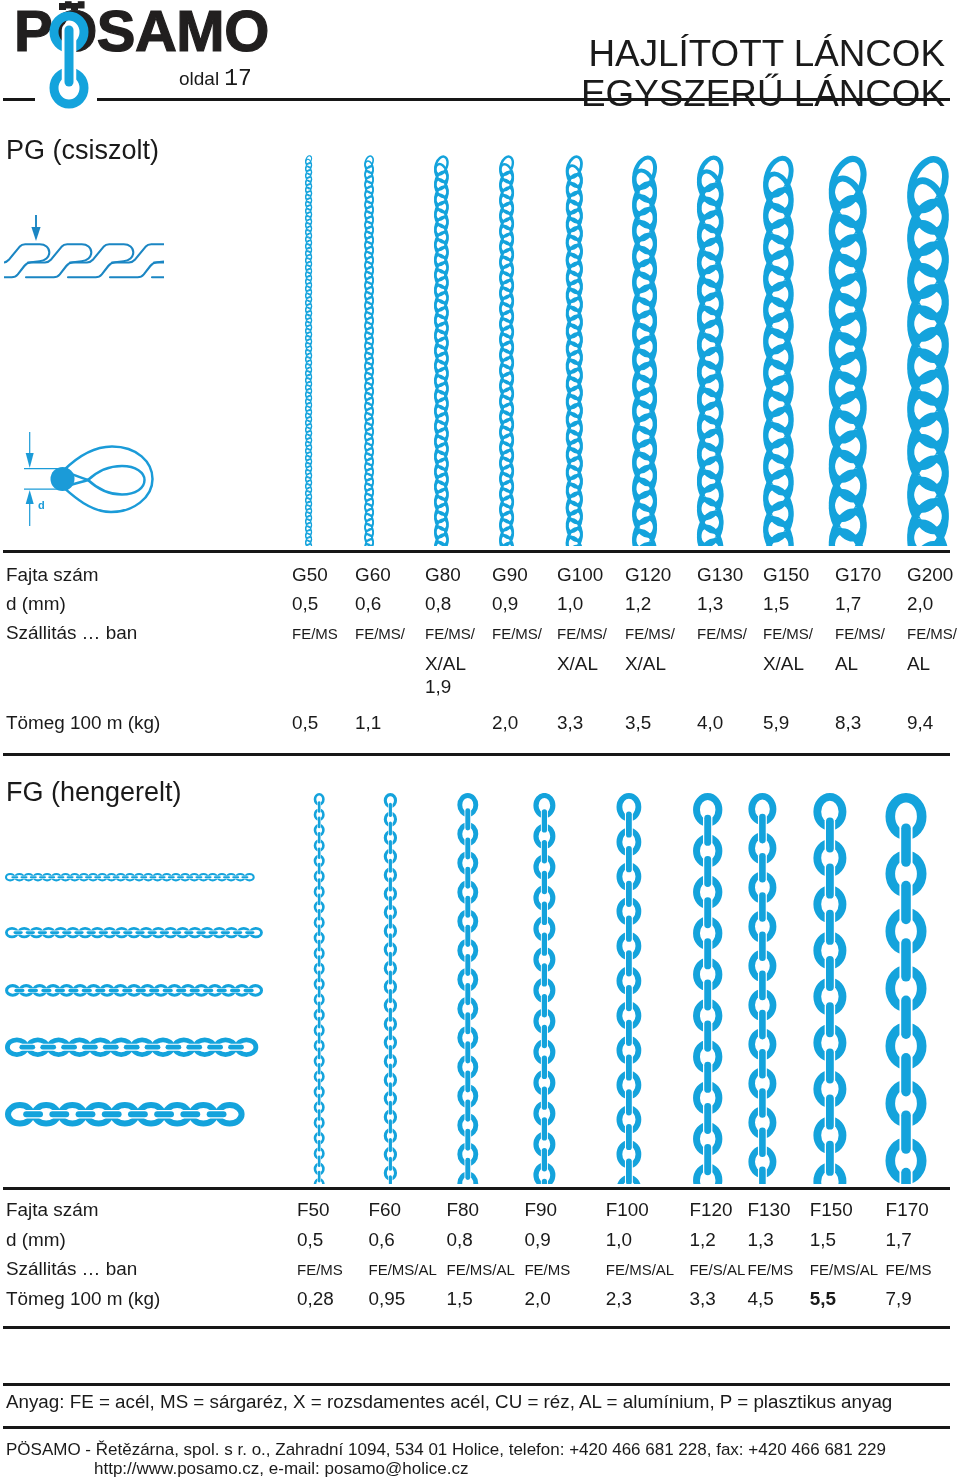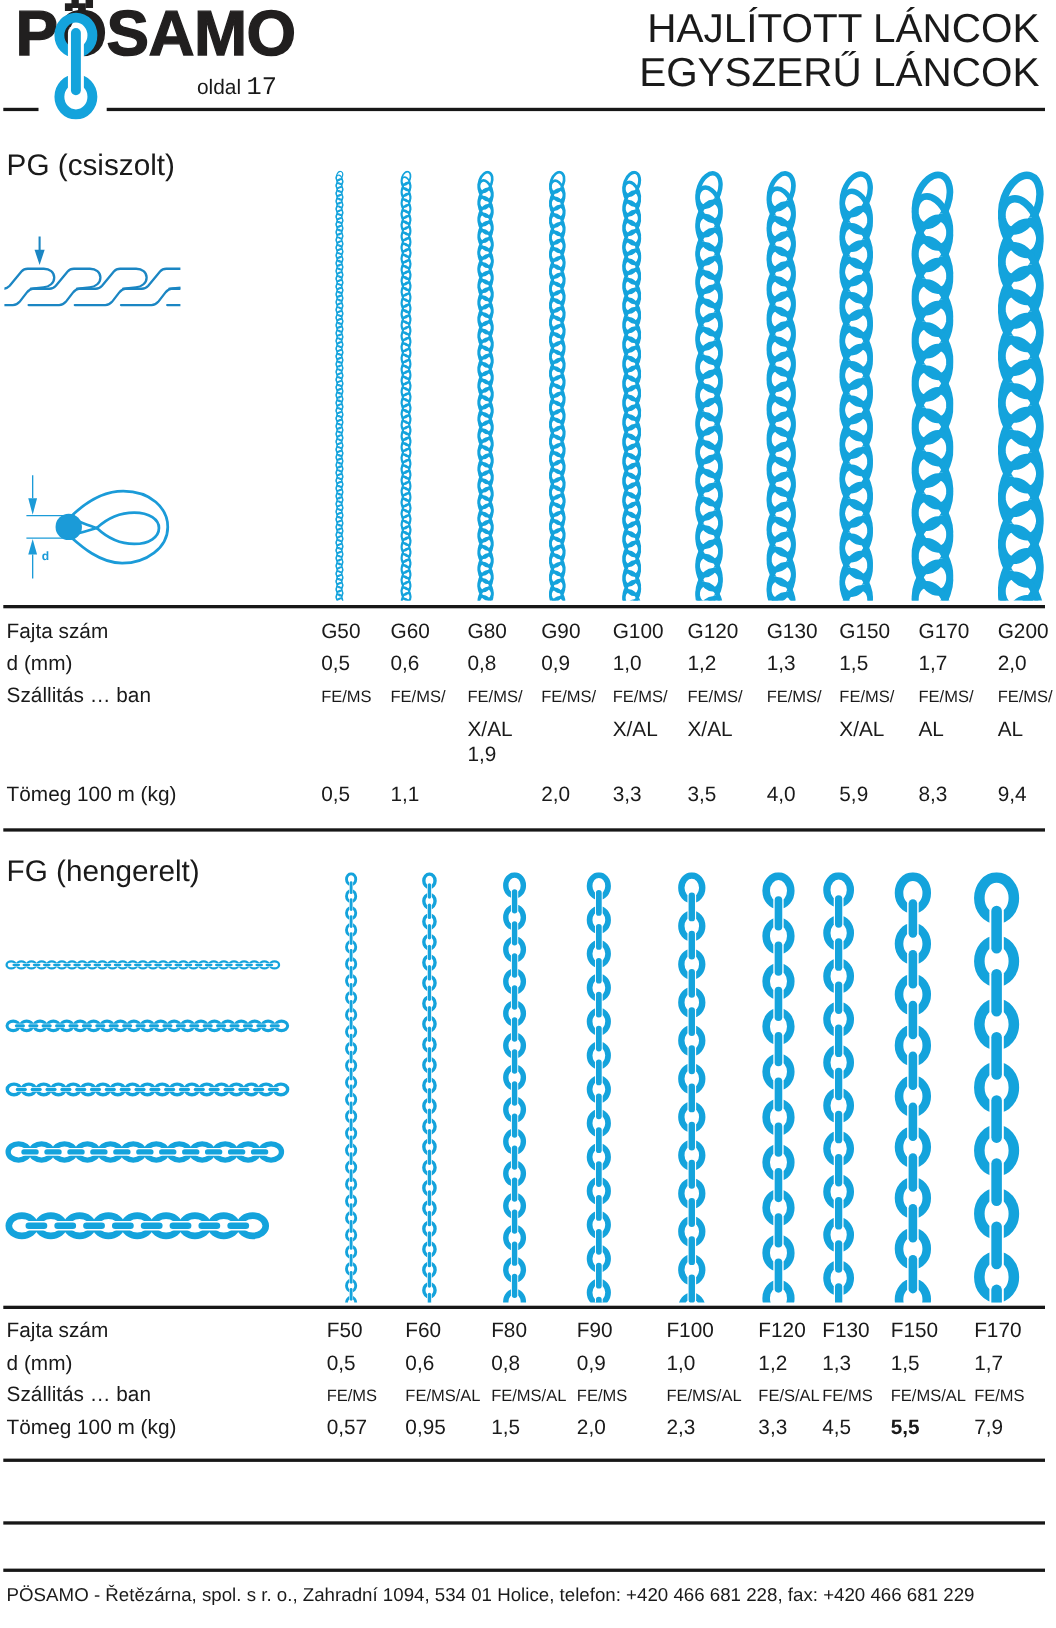--- a/index.html
+++ b/index.html
@@ -11,21 +11,21 @@
 .rule{position:absolute;background:#171717;}
 .logo{position:absolute;left:0;top:0;width:280px;height:70px;}
 .logo-word{position:absolute;left:14px;top:2px;font-size:58px;font-weight:bold;
  letter-spacing:-0.5px;line-height:1;color:#211F1F;white-space:nowrap;
  -webkit-text-stroke:1.2px #211F1F;}
 .logo-chain{position:absolute;left:46px;top:0px;}
 .umlaut{position:absolute;width:7px;height:7px;background:#211F1F;top:3px;}
 .u1{left:59px;} .u2{left:71px;}
 .pg-lbl{position:absolute;left:179px;top:66px;font-size:19px;white-space:nowrap;}
 .pg-lbl .pg-num{font-size:23px;margin-left:5px;font-family:Liberation Mono, monospace;}
-.hdr-title{position:absolute;right:15px;font-size:36.8px;line-height:1;white-space:nowrap;}
+.hdr-title{position:absolute;right:15px;font-size:36.8px;line-height:1;white-space:nowrap;margin-top:28px;}
 .hdr-title.t1{top:8px;}
 .hdr-title.t2{top:48px;}
 .sec-h{position:absolute;font-size:27px;white-space:nowrap;}
 .dia{position:absolute;}
 .tb{position:absolute;font-size:18.9px;white-space:nowrap;}
 .cell{position:absolute;font-size:18.9px;white-space:nowrap;}
 .cell.sm{font-size:15px;}
 .legend{position:absolute;font-size:18.8px;white-space:nowrap;}
 .foot{position:absolute;font-size:17px;white-space:nowrap;}
 </style>
@@ -1848,21 +1848,21 @@
     <div class="cell" style="left:907px;top:712px;">9,4</div>
     <div class="rule" style="left:3px;top:1187px;width:947px;height:2.6px;"></div>
     <div class="rule" style="left:3px;top:1326px;width:947px;height:2.6px;"></div>
     <div class="tb" style="left:6px;top:1199px;">Fajta szám</div>
     <div class="tb" style="left:6px;top:1229px;">d (mm)</div>
     <div class="tb" style="left:6px;top:1258px;">Szállitás … ban</div>
     <div class="tb" style="left:6px;top:1288px;">Tömeg 100 m (kg)</div>
     <div class="cell" style="left:297px;top:1199px;text-align:right;">F50</div>
     <div class="cell" style="left:297px;top:1229px;">0,5</div>
     <div class="cell sm" style="left:297px;top:1261px;">FE/MS</div>
-    <div class="cell" style="left:297px;top:1288px;">0,57</div>
+    <div class="cell" style="left:297px;top:1288px;">0,28</div>
     <div class="cell" style="left:368.5px;top:1199px;">F60</div>
     <div class="cell" style="left:368.5px;top:1229px;">0,6</div>
     <div class="cell sm" style="left:368.5px;top:1261px;">FE/MS/AL</div>
     <div class="cell" style="left:368.5px;top:1288px;">0,95</div>
     <div class="cell" style="left:446.5px;top:1199px;">F80</div>
     <div class="cell" style="left:446.5px;top:1229px;">0,8</div>
     <div class="cell sm" style="left:446.5px;top:1261px;">FE/MS/AL</div>
     <div class="cell" style="left:446.5px;top:1288px;">1,5</div>
     <div class="cell" style="left:524.4px;top:1199px;">F90</div>
     <div class="cell" style="left:524.4px;top:1229px;">0,9</div>
@@ -1882,15 +1882,17 @@
     <div class="cell" style="left:747.5px;top:1288px;">4,5</div>
     <div class="cell" style="left:809.8px;top:1199px;">F150</div>
     <div class="cell" style="left:809.8px;top:1229px;">1,5</div>
     <div class="cell sm" style="left:809.8px;top:1261px;">FE/MS/AL</div>
     <div class="cell" style="left:809.8px;top:1288px;font-weight:bold;">5,5</div>
     <div class="cell" style="left:885.6px;top:1199px;">F170</div>
     <div class="cell" style="left:885.6px;top:1229px;">1,7</div>
     <div class="cell sm" style="left:885.6px;top:1261px;">FE/MS</div>
     <div class="cell" style="left:885.6px;top:1288px;">7,9</div>
     <div class="rule" style="left:3px;top:1383px;width:947px;height:3px;"></div>
+    <div class="legend" style="left:6px;top:1391px;">Anyag: FE = acél, MS = sárgaréz, X = rozsdamentes acél, CU = réz, AL = alumínium, P = plasztikus anyag</div>
     <div class="rule" style="left:3px;top:1426px;width:947px;height:3px;"></div>
     <div class="foot" style="left:6px;top:1440px;">PÖSAMO - Řetězárna, spol. s r. o., Zahradní 1094, 534 01 Holice, telefon: +420 466 681 228, fax: +420 466 681 229</div>
+    <div class="foot" style="left:94px;top:1459px;">http://www.posamo.cz, e-mail: posamo@holice.cz</div>
 </div>
 
 </body></html>

